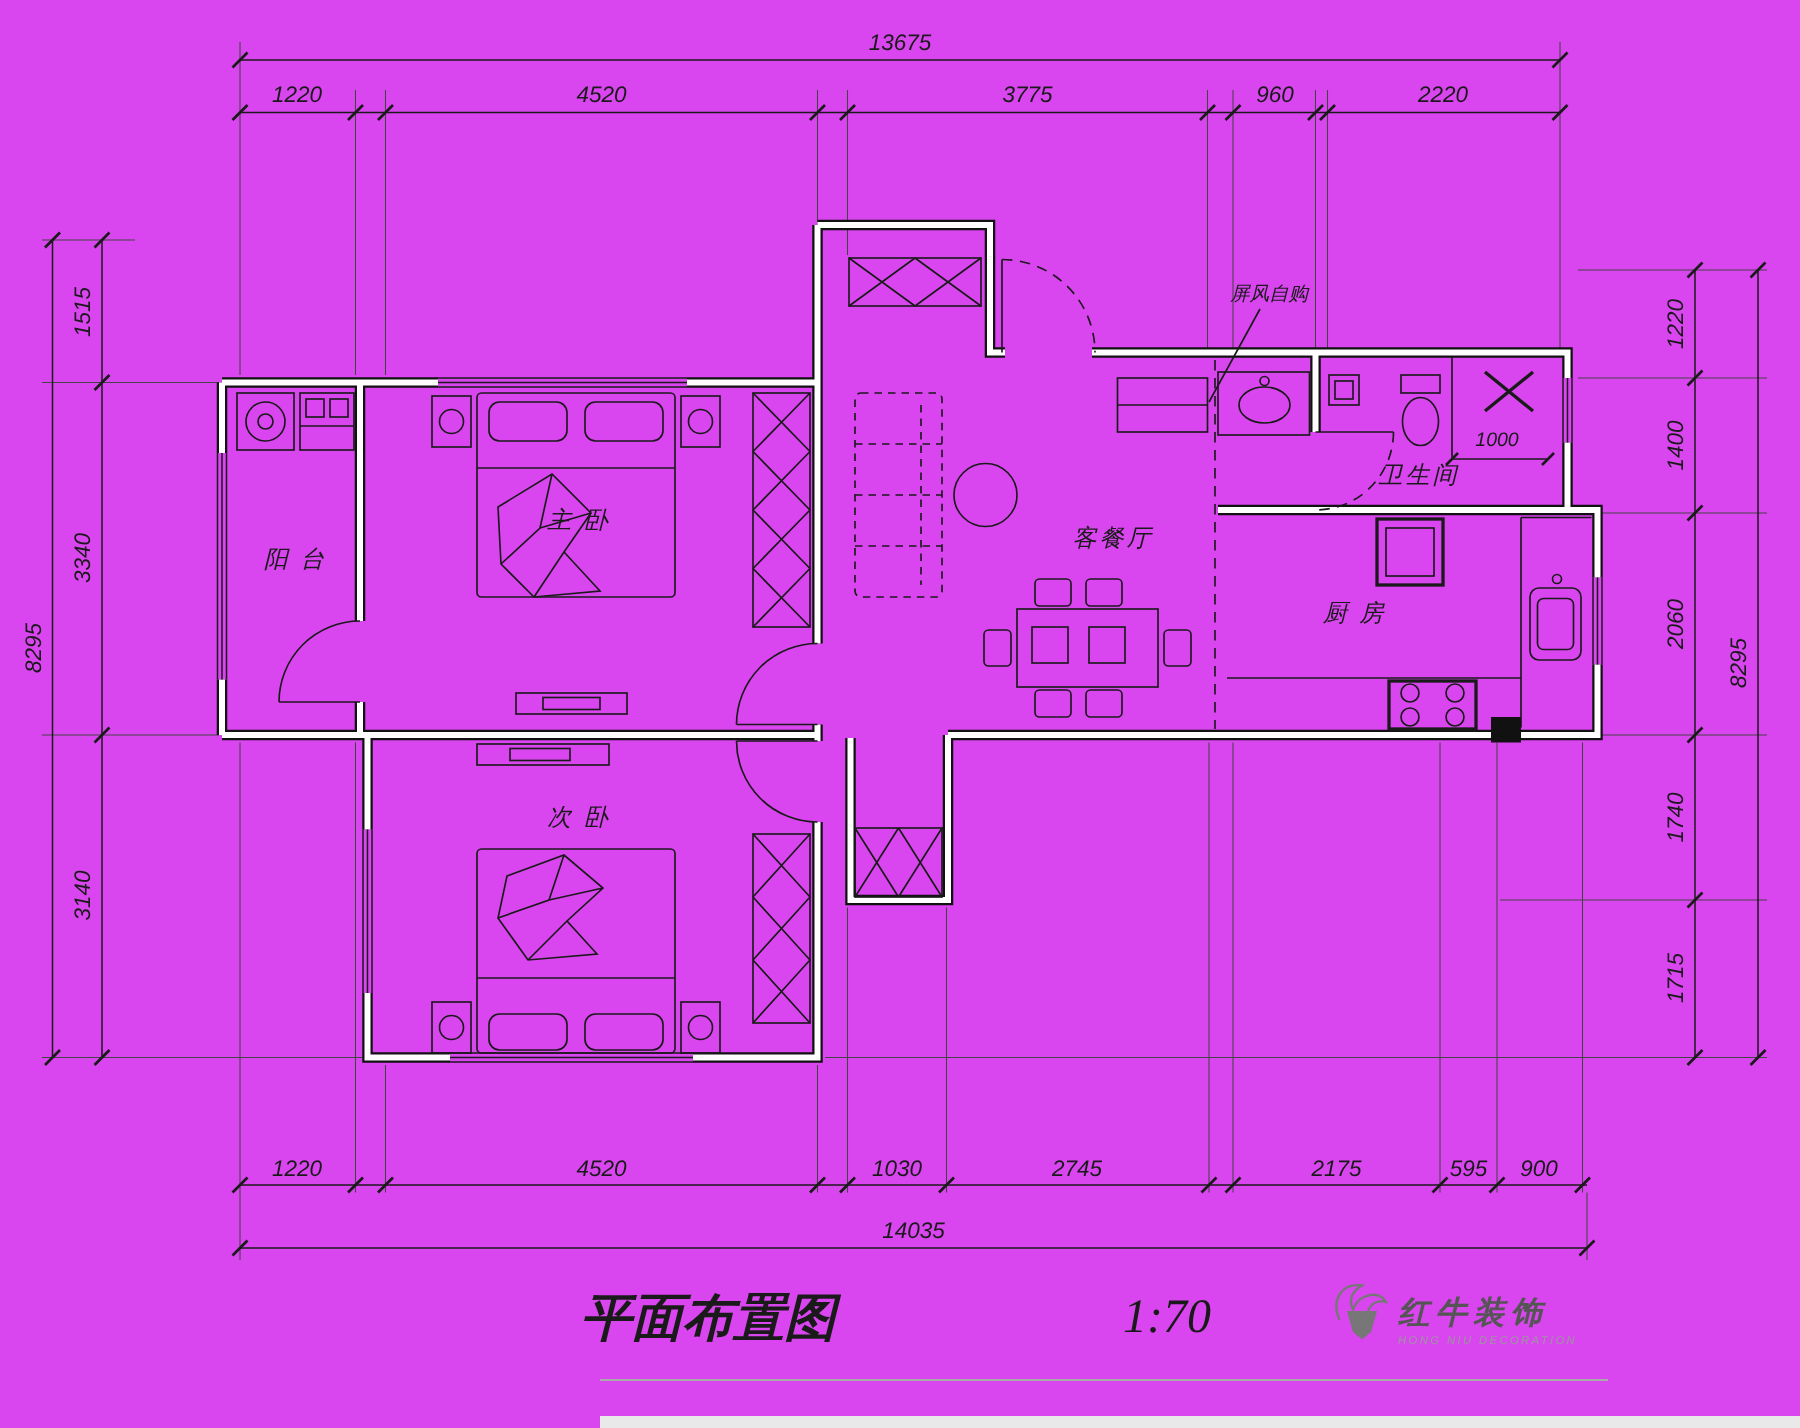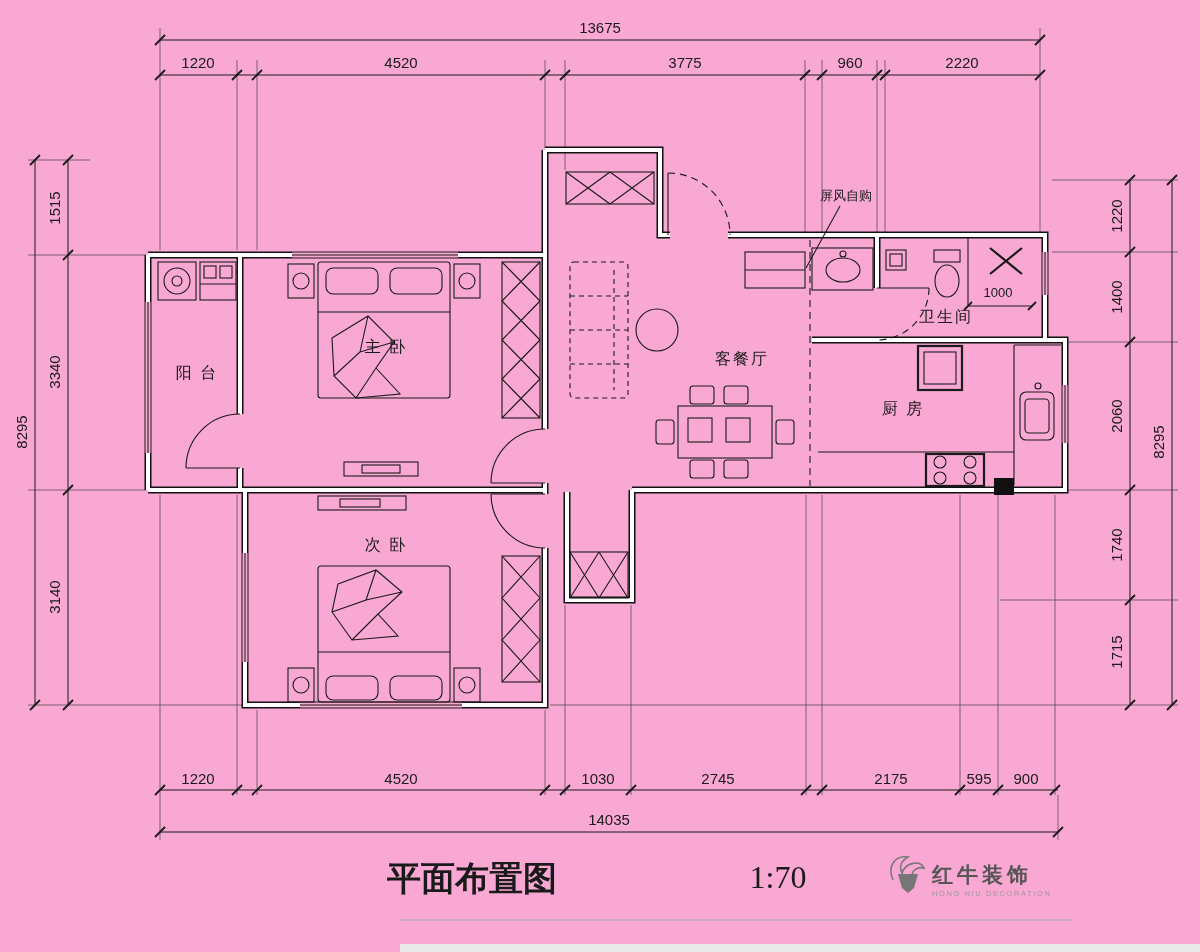--- a/index.html
+++ b/index.html
@@ -1,16 +1,16 @@
 <!DOCTYPE html>
 <html><head>
 <meta charset="utf-8">
 <style>
   html,body{margin:0;padding:0;background:#ffffff;}
-  .page{width:1200px;height:952px;background:#f9a8d4;position:relative;overflow:hidden;}
+  .page{width:1200px;height:952px;background:#d946ef;position:relative;overflow:hidden;font-style:italic;}
   svg text{font-family:"Liberation Sans",sans-serif;fill:#1a1a1a;}
   .w-black{stroke:#111;stroke-width:7;fill:none;stroke-linecap:butt;}
   .w-white{stroke:#fff;stroke-width:4;fill:none;stroke-linecap:butt;}
   .thin{stroke:#1a1a1a;stroke-width:1.1;fill:none;}
   .thick{stroke:#1a1a1a;stroke-width:2.2;fill:none;}
   .win{stroke:#1a1a1a;stroke-width:1;fill:none;}
   .ext{stroke:#444;stroke-width:0.7;fill:none;}
   .dimline{stroke:#1a1a1a;stroke-width:1;fill:none;}
   .tick{stroke:#1a1a1a;stroke-width:1.8;fill:none;}
   .dash{stroke-dasharray:7 5;}

